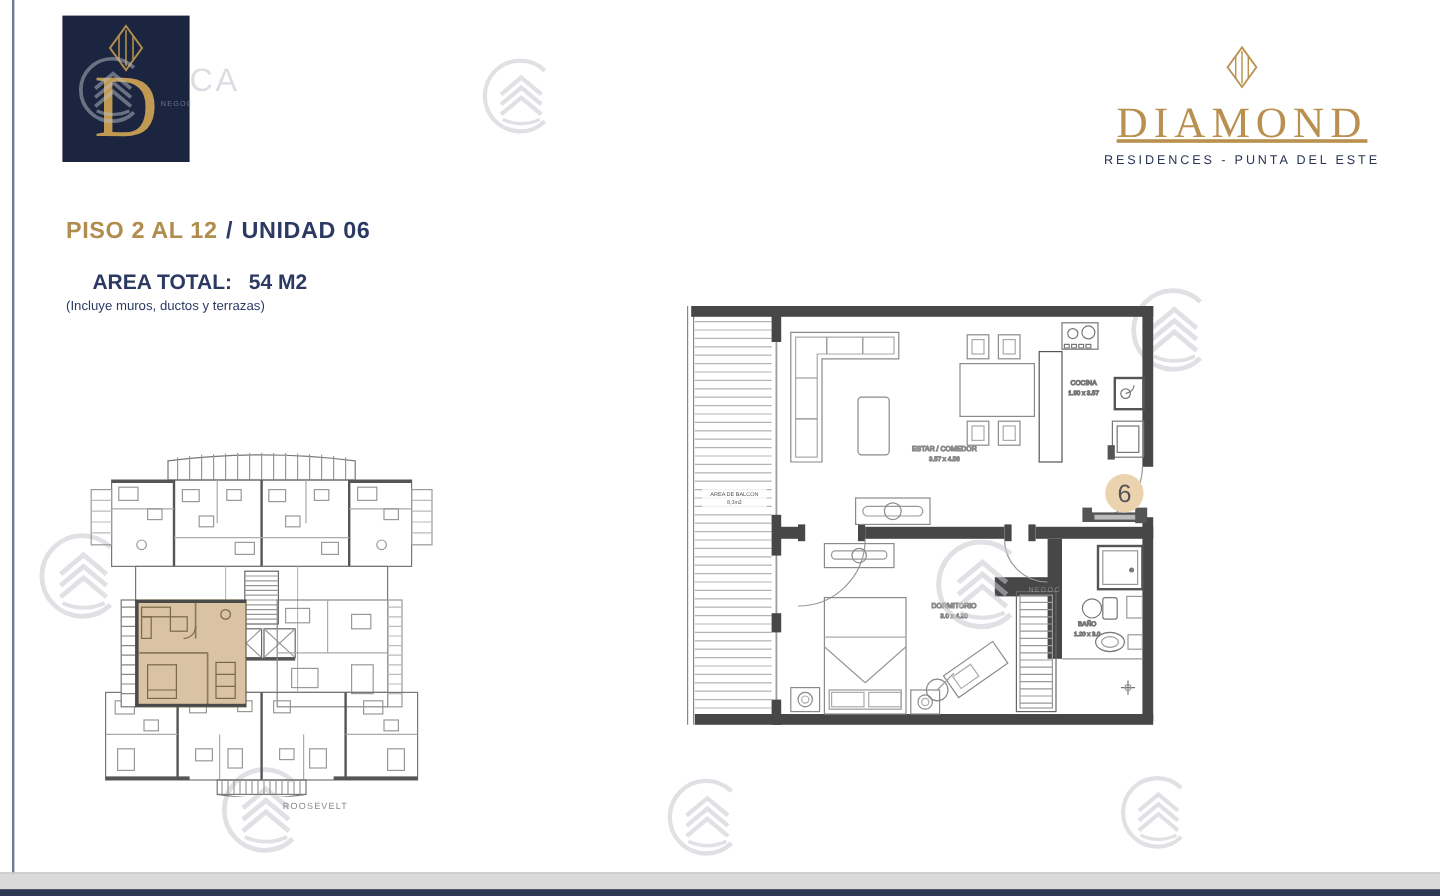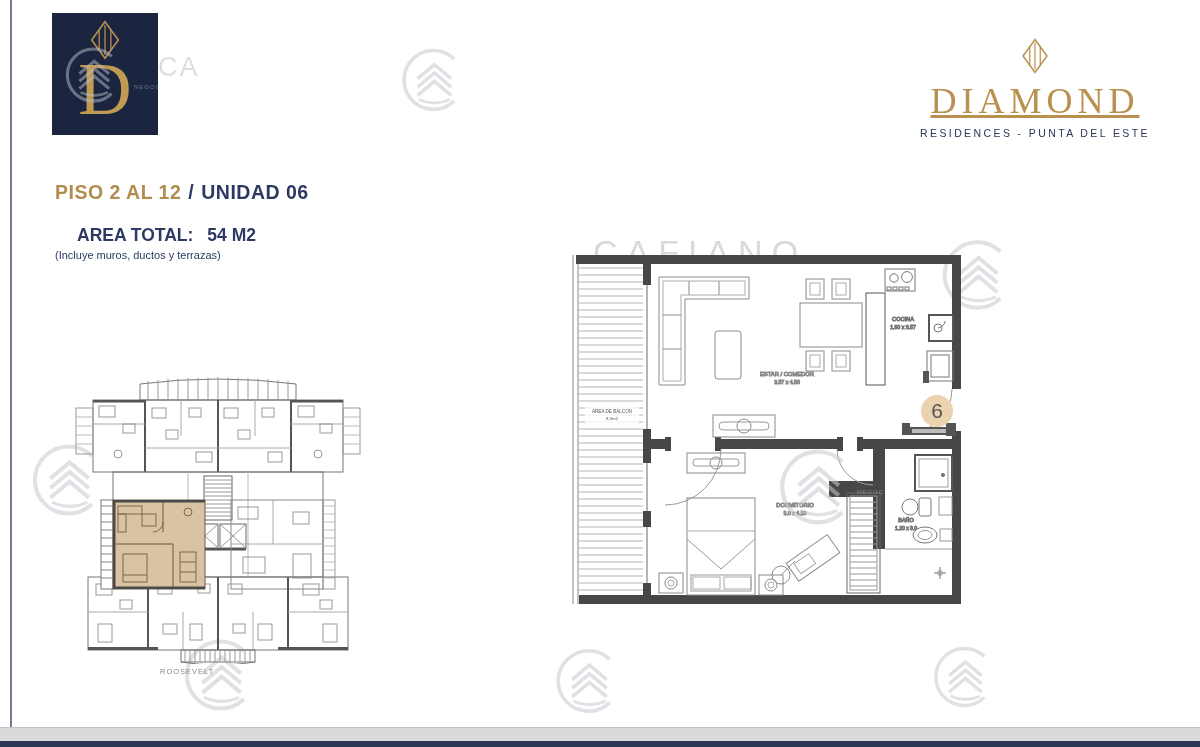--- a/index.html
+++ b/index.html
@@ -29,21 +29,21 @@
   .piso-line{left:55px;top:181px;font-size:19.5px;font-weight:700;letter-spacing:.5px;z-index:3;}
   .piso-line .gold{color:var(--gold);}
   .piso-line .sep{color:var(--navy);margin:0 7px;}
   .piso-line .navy{color:var(--navy);}
   .area-line{left:55px;top:225px;font-size:17.5px;font-weight:700;color:var(--navy);z-index:3;margin-left:22px;}
   .area-line .val{margin-left:14px;}
   .area-note{left:55px;top:249px;font-size:11px;color:var(--navy);z-index:3;}
 
   
   .key-plan{left:68px;top:372px;z-index:2;}
-  .roosevelt{left:160px;top:667px;width:130px;text-align:left;font-size:7.5px;
+  .roosevelt{left:160px;top:667px;width:130px;text-align:right;font-size:7.5px;
     letter-spacing:1px;color:#8a8a8a;z-index:4;}
   .detail-plan{left:563px;top:243px;z-index:2;}
 
   
   .wm{z-index:1;opacity:.55;}
   .wm svg path{stroke:var(--watermark);fill:none;}
   .wm-over{z-index:4;opacity:.5;}
   .wm-text-big{left:593px;top:233px;font-size:34px;letter-spacing:9px;color:#d7d9dc;
     font-weight:400;z-index:1;}
   .wm-initials{position:absolute;font-size:27px;color:#b9bdc6;letter-spacing:2px;margin-left:40px;}
@@ -55,21 +55,20 @@
     border-top:1px solid #c2c2c2;z-index:5;}
   .bottom-strip{left:0;top:741px;width:1200px;height:6px;background:#2b3753;z-index:5;}
 
   svg text{font-family:"Liberation Sans",sans-serif;fill:#555;}
 </style>
 </head>
 <body>
 
 <div class="page">
 
-  <div class="abs wm-text-big">CAFIANO</div>
 
   <div class="abs wm" style="left:398px;top:45px;width:70px;height:70px;">
     <svg viewBox="0 0 100 100" width="70" height="70">
         <path d="M80 20 A42 42 0 1 0 80 80" stroke-width="5"></path>
         <path d="M28 48 L52 28 L76 48" stroke-width="5"></path>
         <path d="M28 60 L52 40 L76 60" stroke-width="5"></path>
         <path d="M28 72 L52 52 L76 72" stroke-width="5"></path>
         <path d="M30 78 Q52 88 74 78" stroke-width="4"></path>
         <path d="M34 88 Q52 96 70 88" stroke-width="4"></path>
       </svg>

